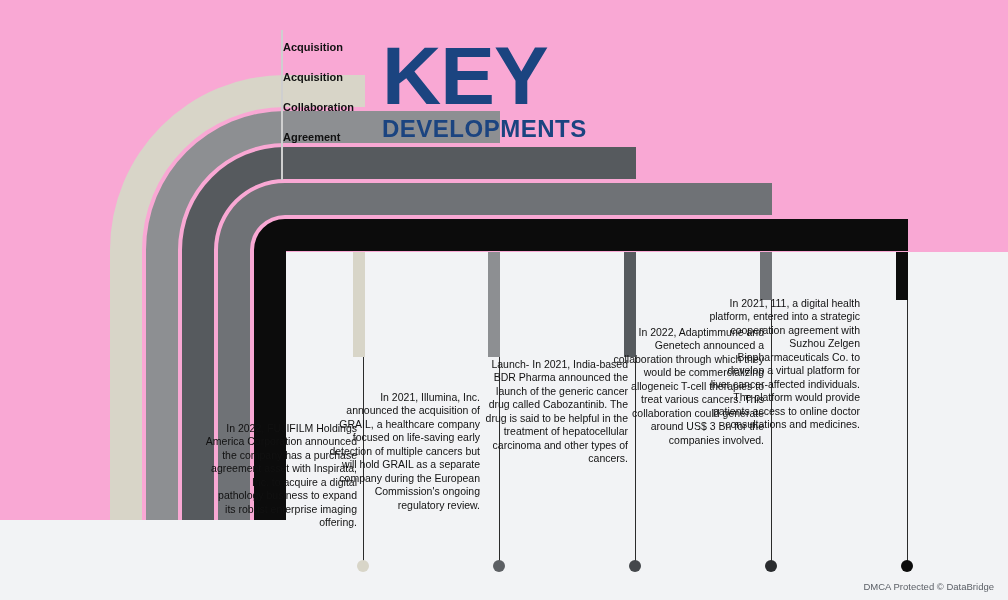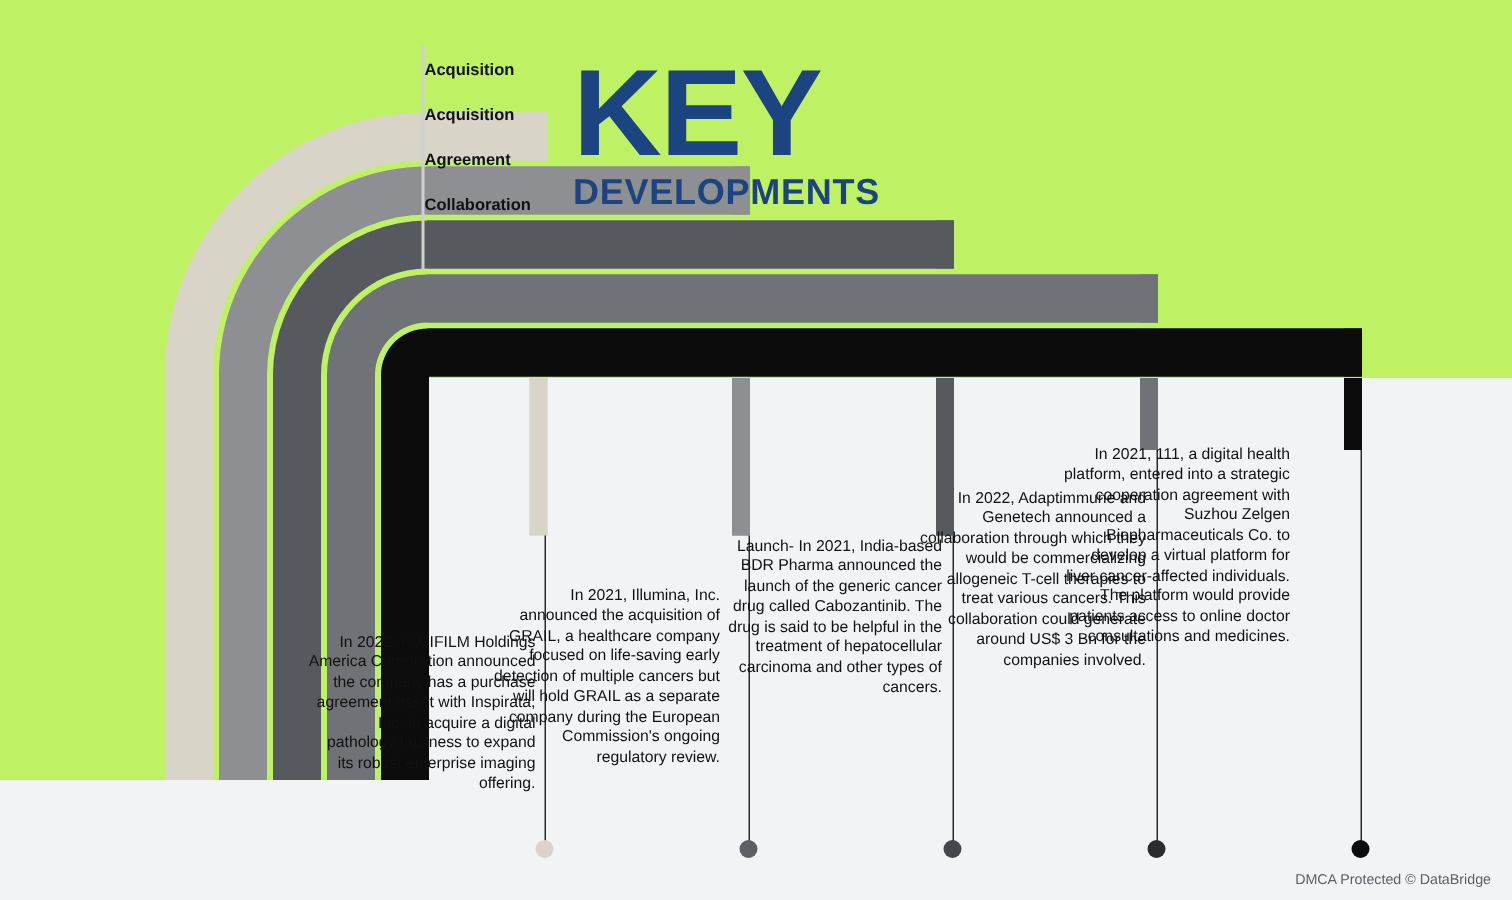--- a/index.html
+++ b/index.html
@@ -7,21 +7,21 @@
     padding: 0;
     background: #ffffff;
   }
   body {
     font-family: "Liberation Sans", sans-serif;
   }
   #canvas {
     position: relative;
     width: 1008px;
     height: 600px;
-    background: #bef264;
+    background: #f9a8d4;
     overflow: hidden;
   }
 
   
   .title-block {
     position: absolute;
     left: 382px;
     top: 38px;
     width: 420px;
     z-index: 40;
@@ -226,24 +226,24 @@
 
   <div class="legend-rule"></div>
   <div class="legend">
     <div class="legend-item l0">
       <span>Acquisition</span>
     </div>
     <div class="legend-item">
       <span>Acquisition</span>
     </div>
     <div class="legend-item">
+      <span>Collaboration</span>
+    </div>
+    <div class="legend-item">
       <span>Agreement</span>
-    </div>
-    <div class="legend-item">
-      <span>Collaboration</span>
     </div>
   </div>
 
   <div class="title-block">
     <div class="title-main">KEY</div>
     <div class="title-sub">DEVELOPMENTS</div>
   </div>
 
   <div class="note" style="left:205px; top:422px; width:152px;">
     <span>In 2022, FUJIFILM Holdings America Corporation announced the company has a purchase agreement asset with Inspirata, Inc. to acquire a digital pathology business to expand its robust enterprise imaging offering.</span>

